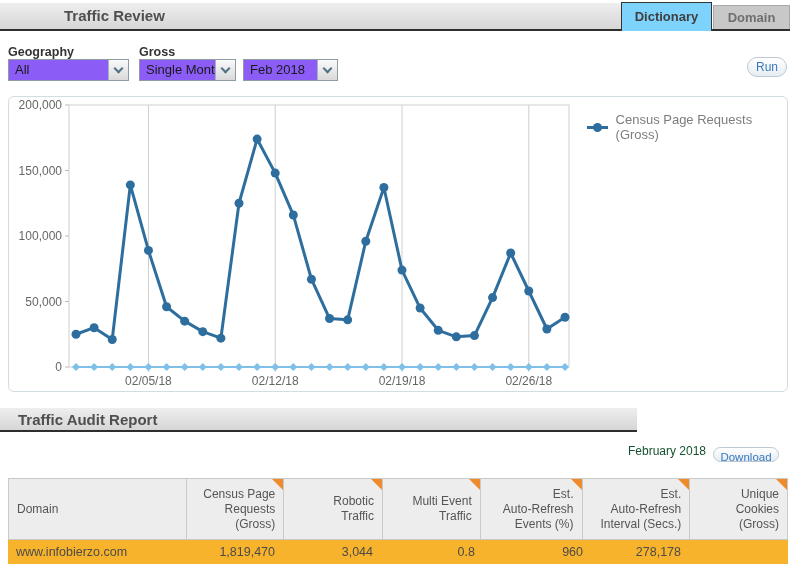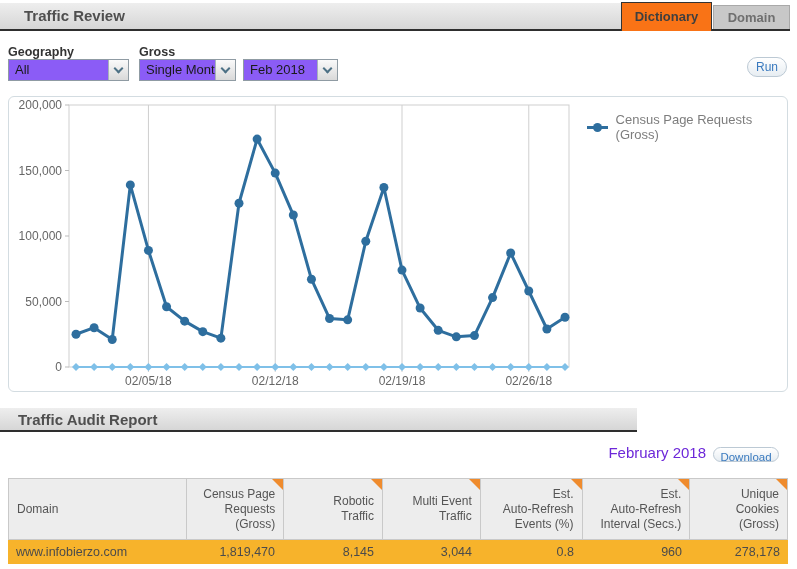--- a/index.html
+++ b/index.html
@@ -3,29 +3,29 @@
 <meta charset="utf-8">
 <style>
   * { margin:0; padding:0; box-sizing:border-box; }
   html,body { width:797px; height:569px; background:#fff;
     font-family:"Liberation Sans", sans-serif; position:relative; overflow:hidden; }
 
   
   .bar { position:absolute; left:0; background:linear-gradient(#eeeeee,#d6d6d6); }
   .bar-title { font-size:15px; font-weight:bold; color:#4f4f4f; }
   #top-bar { top:3px; width:622px; height:26px; }
-  #top-bar .bar-title { line-height:26px; padding-left:24px; display:block; }
+  #top-bar .bar-title { line-height:26px; padding-left:24px; display:block;margin-left:40px; }
   #top-bar-border { position:absolute; top:29px; left:0; width:790px; height:2px; background:#2e2e2e; }
   #audit-bar { top:408px; width:637px; height:24px; border-bottom:2px solid #2e2e2e; }
   #audit-bar .bar-title { line-height:24px; padding-left:18px; display:block; }
 
   
   .tab { position:absolute; text-align:center; font-size:13px; font-weight:bold; }
   #tab-dictionary { left:621px; top:2px; width:91px; height:29px; line-height:27px;
-    background:#f97316; border:1px solid #333; border-bottom:none; color:#3f3f3f; z-index:3; }
+    background:#7dd3fc; border:1px solid #333; border-bottom:none; color:#3f3f3f; z-index:3; }
   #tab-domain { left:713px; top:5px; width:77px; height:24px; line-height:23px;
     background:#c8c8c8; border:1px solid #a9a9a9; border-bottom:none; color:#6f6f6f; z-index:1; }
 
   
   .filter-label { position:absolute; font-size:12.5px; font-weight:bold; color:#333; }
   #geo-label { left:8px; top:45px; }
   #date-label { left:139px; top:45px; }
   .select { position:absolute; height:22px; border:1px solid #8f9ba3; background:#8b5cf6;
     font-size:13px; color:#1a1a1a; line-height:20px; padding-left:6px; cursor:default; }
   #geo-select { left:8px; top:59px; width:121px; }
@@ -45,21 +45,21 @@
   
   #chart-box { position:absolute; left:8px; top:96px; width:780px; height:296px;
     border:1px solid #d3dce1; border-radius:6px; background:#fff; }
   #chart-legend { position:absolute; left:578px; top:15px; display:flex; align-items:center; gap:8px; }
   .legend-marker { position:relative; width:22px; height:3px; }
   .legend-marker::after { content:""; position:absolute; left:6px; top:-3px; width:9px; height:9px; border-radius:50%; background:inherit; }
   .legend-label { font-size:13px; color:#7d7d7d; }
 
   
   #period-label { position:absolute; top:444px; left:0; width:706px; text-align:right;
-    font-size:15px; color:#6d28d9; }
+    font-size:12px; color:#14532d; }
 
   
   #audit-table { position:absolute; left:8px; top:478px; width:780px; }
   #audit-thead { display:flex; height:62px; background:#ededed; border:1px solid #c9c9c9; }
   .th { position:relative; display:flex; align-items:center; padding:0 8px;
     font-size:12px; color:#555; white-space:pre-line; line-height:15px; }
   .th + .th { border-left:1px solid #c9c9c9; }
   .th.num { justify-content:flex-end; text-align:right; }
   .corner-marker { position:absolute; top:0; right:0; width:0; height:0;
     border-top:11px solid #ef8b2d; border-left:11px solid transparent; }
@@ -212,20 +212,19 @@
 Auto-Refresh
 Interval (Secs.)</span><span class="corner-marker" style="border-top-color: rgb(239, 139, 45);"></span></div>
       <div class="th num" style="width: 98px;"><span>Unique
 Cookies
 (Gross)</span><span class="corner-marker" style="border-top-color: rgb(239, 139, 45);"></span></div>
     </div>
   <div id="audit-tbody">
       <div class="tr" style="background: rgb(247, 179, 43);">
         <div class="td" style="width: 177px;">www.infobierzo.com</div>
         <div class="td num" style="width: 98px;">1,819,470</div>
-        <div class="td num" style="width: 99px;">8,145</div>
         <div class="td num" style="width: 98px;">3,044</div>
         <div class="td num" style="width: 102px;">0.8</div>
         <div class="td num" style="width: 108px;">960</div>
         <div class="td num" style="width: 98px;">278,178</div>
       </div>
     </div>
 </div>
 
 </body></html>

